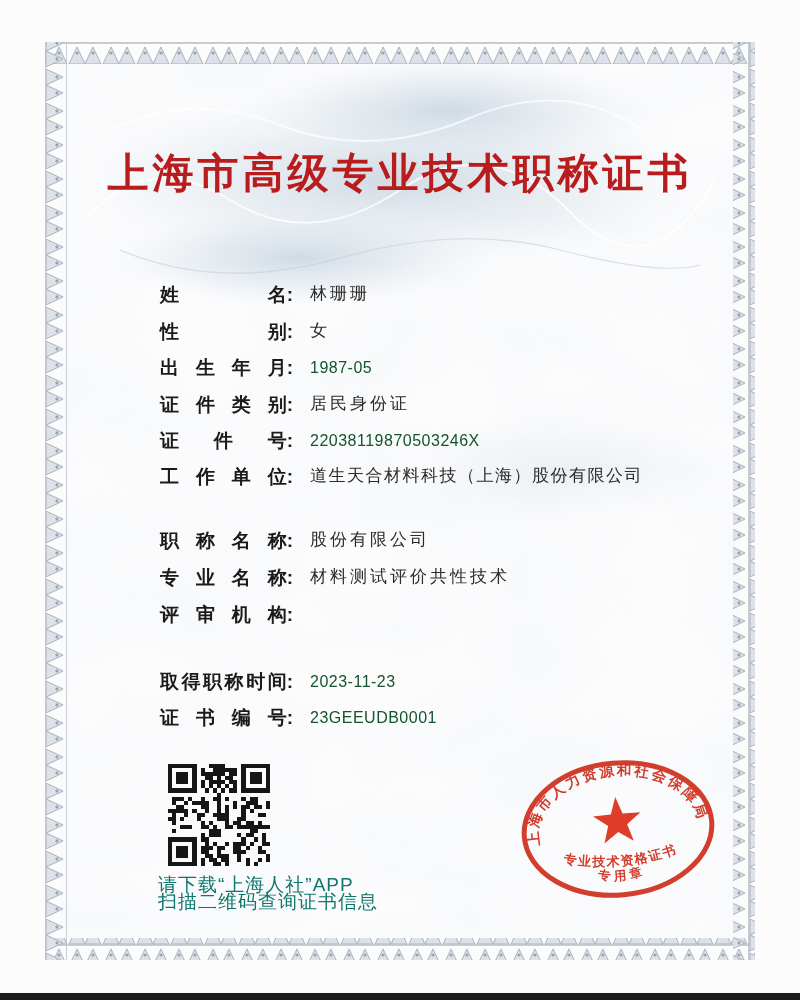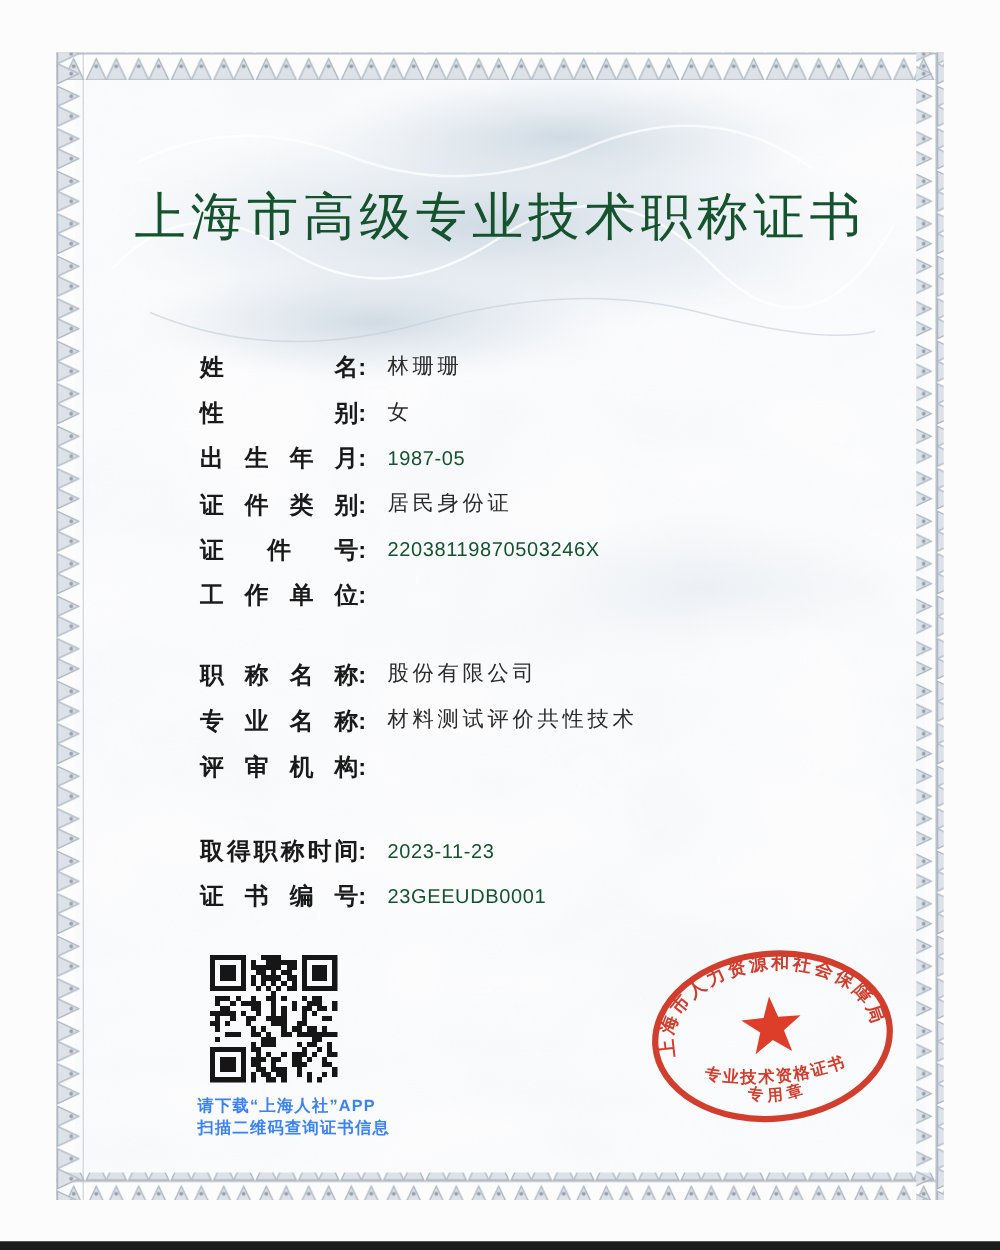--- a/index.html
+++ b/index.html
@@ -6,40 +6,40 @@
   .page {
     position:relative; width:800px; height:1000px; overflow:hidden;
     background:#fcfcfd;
     font-family:"Liberation Sans","DejaVu Sans",sans-serif;
   }
   .bg-svg { position:absolute; left:0; top:0; }
 
   .title {
     position:absolute; top:146px; left:0; width:100%; margin:0;
     text-align:center; white-space:nowrap;
-    font-size:41px; font-weight:400; letter-spacing:4px;
-    color:#14532d;
+    font-size:41px; font-weight:700; letter-spacing:4px;
+    color:#b91c1c;
   }
 
   .row { position:absolute; left:160px; display:flex; align-items:flex-start; line-height:24px; }
   .lbl { display:flex; width:133px; font-weight:700; font-size:19px; color:#1a1a1a; }
   .lbl-text { flex:1; display:flex; justify-content:space-between; }
   .colon { font-weight:700; font-size:19px; color:#1a1a1a; }
   .val { margin-left:17px; font-size:16px; letter-spacing:0.5px; color:#14532d; white-space:nowrap; }
   .val.kai {
     font-family:Liberation Mono, monospace;
     font-size:17px; letter-spacing:3px; color:#2b2b2b;
   }
   .val.wrap { white-space:normal; width:372px; line-height:26px; letter-spacing:3px; font-size:16px; }
 
   .qr-svg { position:absolute; left:168px; top:764px; }
   .qr-caption {
     position:absolute; left:158px; top:876px;
-    font-size:13px; font-weight:700; line-height:17px;
-    letter-spacing:1px; color:#3b82f6;
+    font-size:19px; font-weight:400; line-height:17px;
+    letter-spacing:1px; color:#0f766e;
   }
 
   .seal-svg { position:absolute; left:512px; top:752px; }
   .seal-overlay {
     position:absolute; left:541px; top:845px;
     font-size:25px; font-weight:700; letter-spacing:6px; color:#101010;
     white-space:nowrap;
   }
 
   .photo-edge { position:absolute; left:0; bottom:0; width:100%; height:7px; background:#1b1b1b; }
@@ -153,20 +153,21 @@
   <div class="row" style="top:465px">
     <span class="lbl">
         <span class="lbl-text justify-chars">
           <span>工</span>
           <span>作</span>
           <span>单</span>
           <span>位</span>
         </span>
         <span class="colon">:</span>
       </span>
+    <span class="val kai" style="letter-spacing:1.5px">道生天合材料科技（上海）股份有限公司</span>
   </div>
 
   <div class="row" style="top:529px">
     <span class="lbl">
         <span class="lbl-text justify-chars">
           <span>职</span>
           <span>称</span>
           <span>名</span>
           <span>称</span>
         </span>

